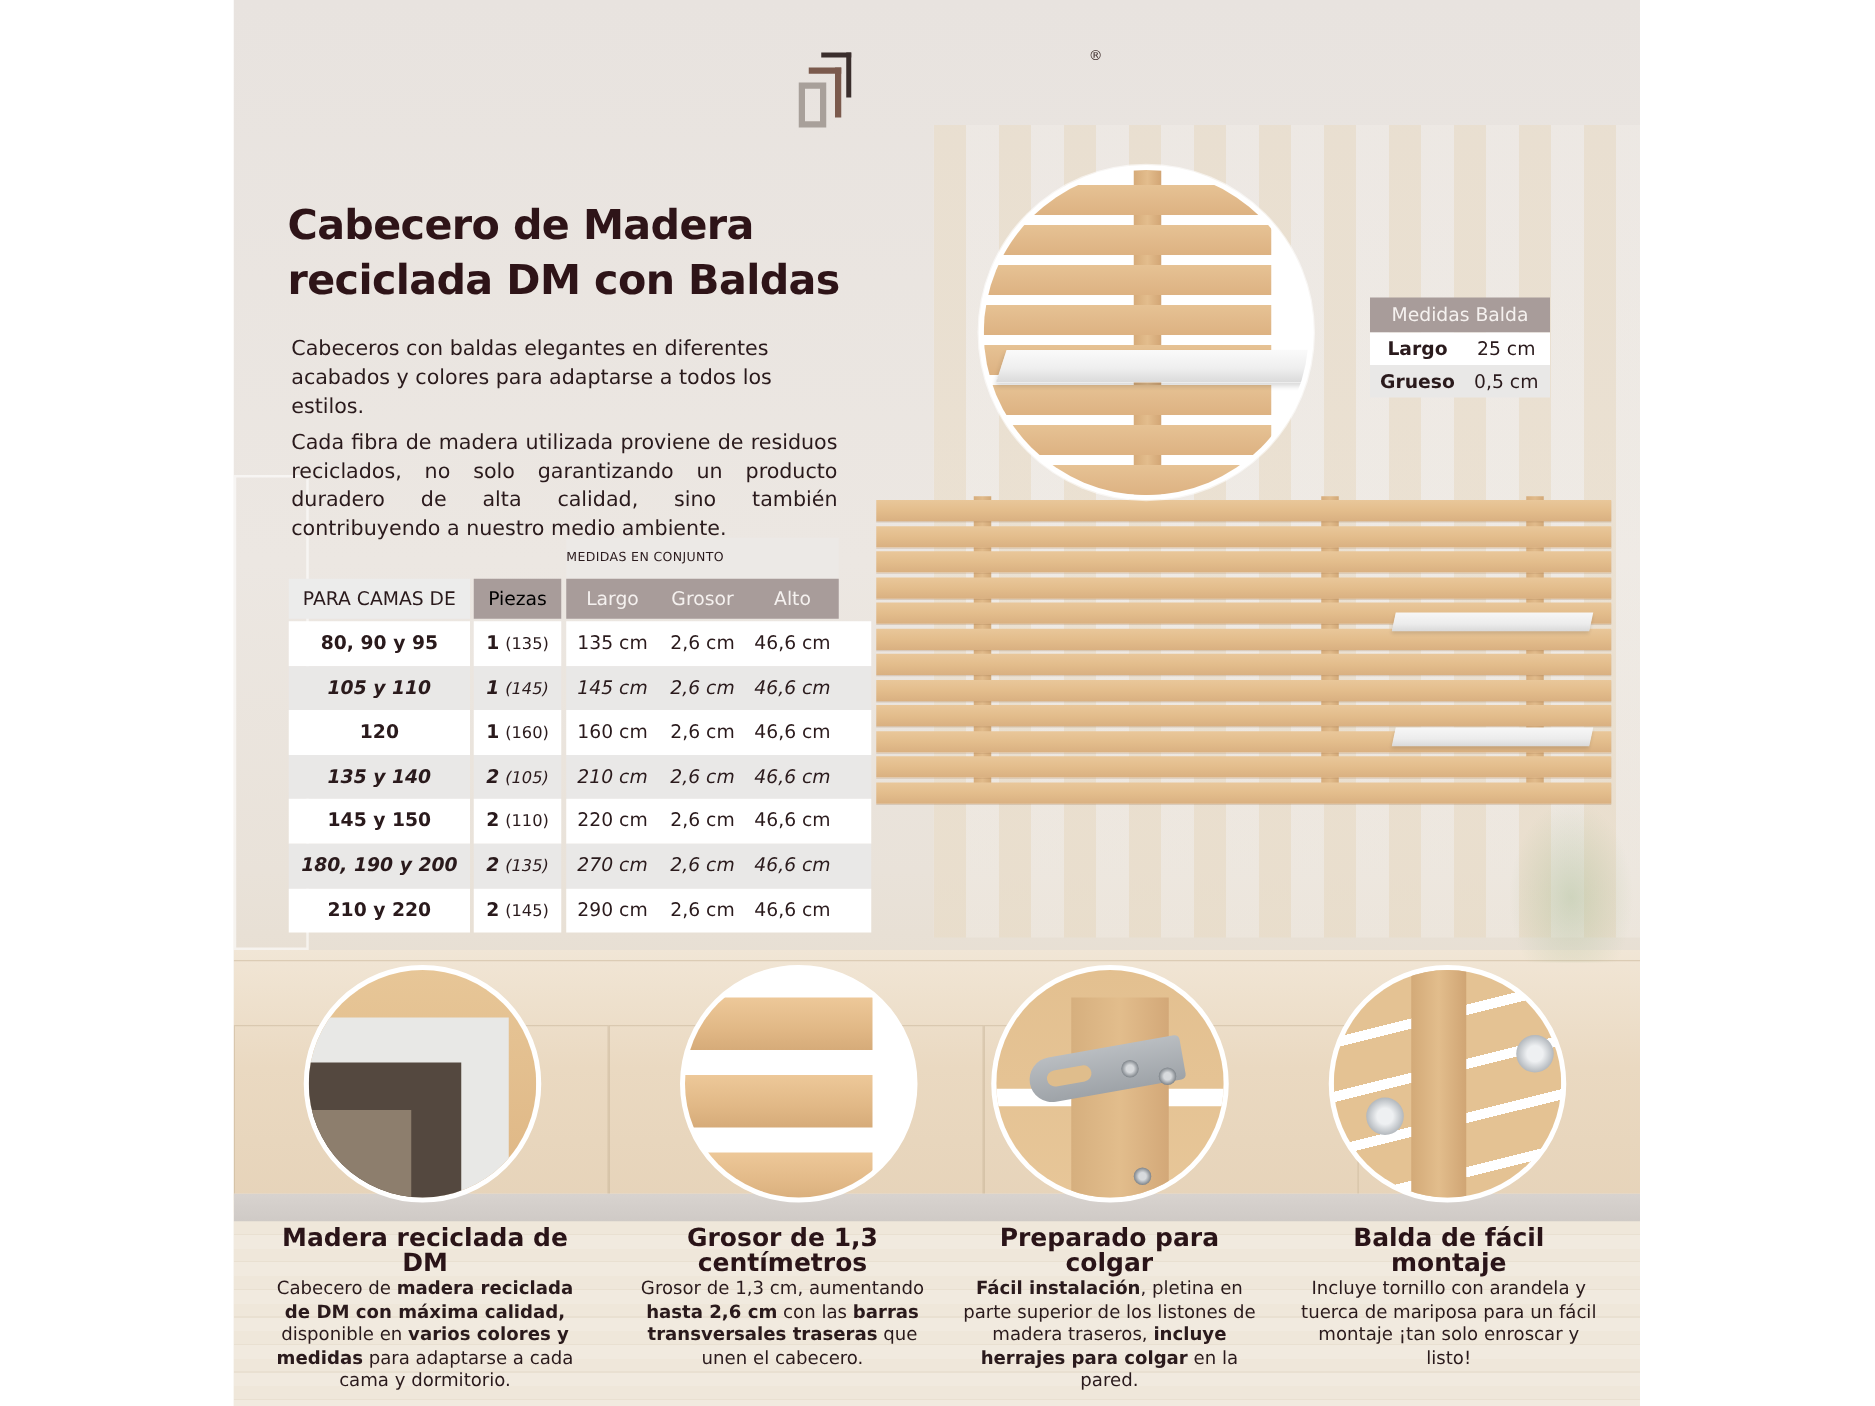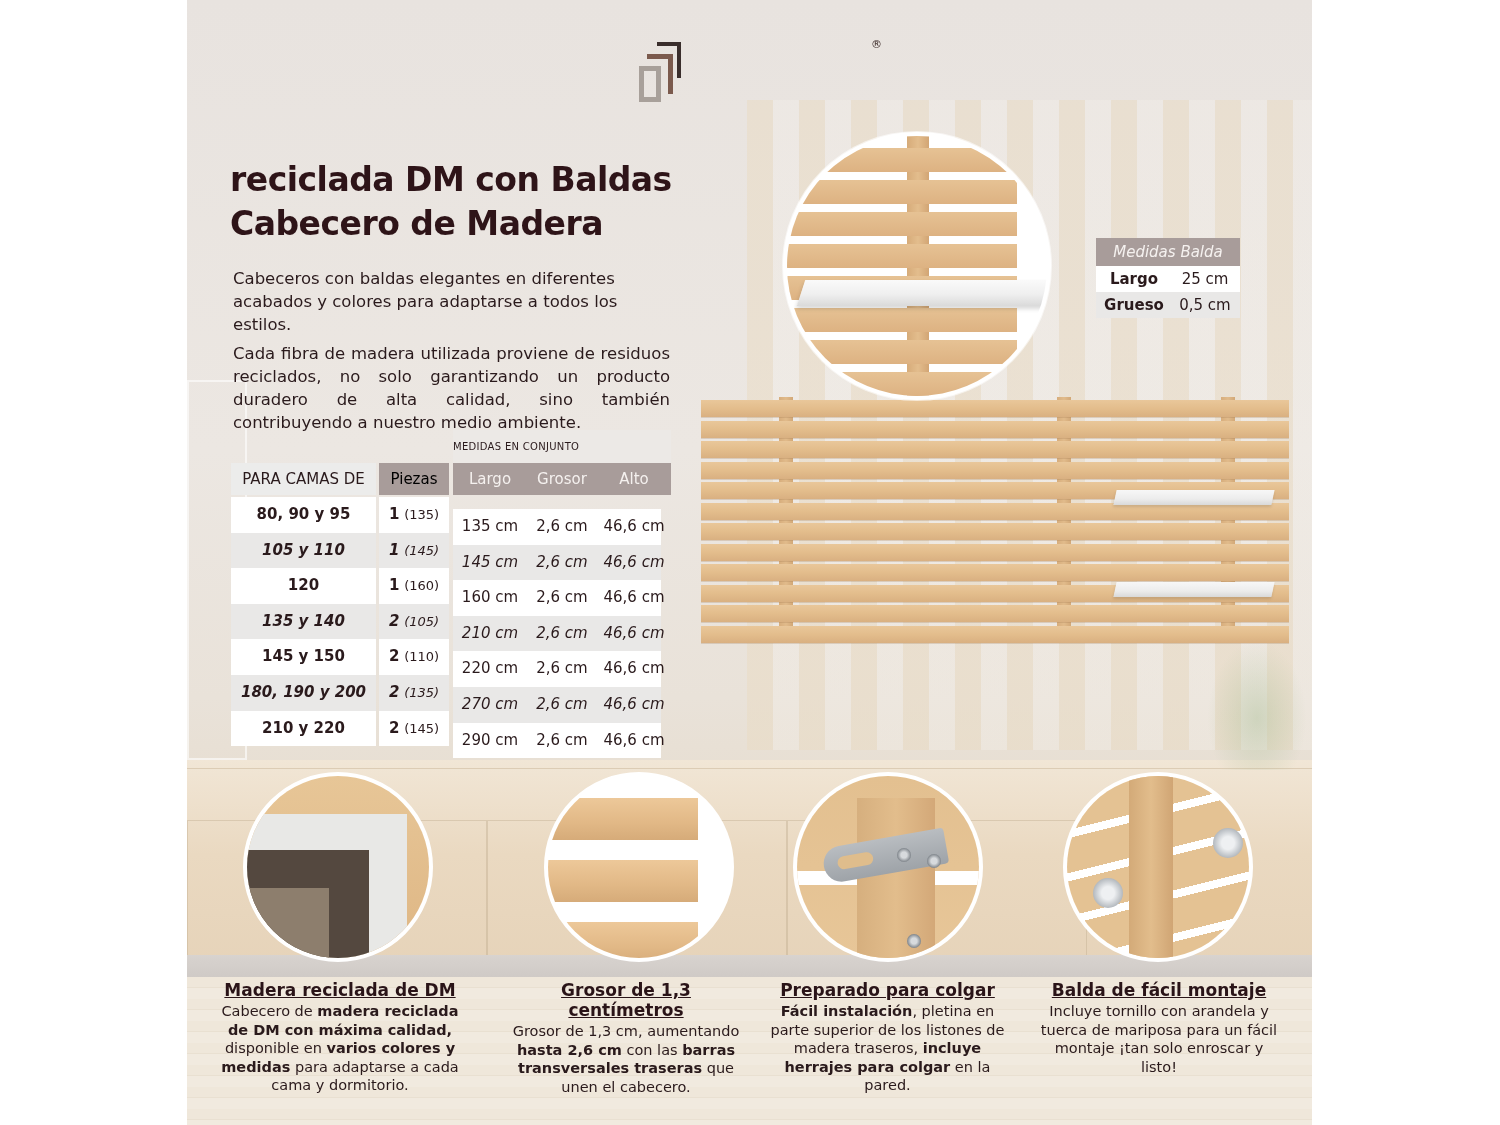--- a/index.html
+++ b/index.html
@@ -51,40 +51,40 @@
   .h-sub { position: absolute; top: 0; height: 32px; line-height: 32px; color: #f5f1ef; font-size: 15px; text-align: center; }
   .tbl-body { position: absolute; top: 67px; left: 0; width: 440px; }
   .tr { position: relative; height: 35.6px; }
   .tr .c { position: absolute; top: 0; height: 35.6px; line-height: 35.6px; text-align: center; font-size: 15px; color: #2a1a1c; }
   .tr.odd .c { background: #ffffff; }
   .tr.even .c { background: #e9e8e7; font-style: italic; }
   .c-beds { left: 0; width: 145px; font-weight: bold; }
   .c-pieces { left: 148px; width: 70px; }
   .c-pieces b { font-weight: bold; }
   .c-pieces span.small { font-size: 13px; }
-  .c-dims { left: 222px; width: 208px; margin-top: 12px; }
+  .c-dims { left: 222px; width: 244px; }
   .c-dims .sub { position: absolute; top: 0; text-align: center; }
 
   
   .headboard { position: absolute; left: 514px; top: 392px; width: 588px; height: 252px; }
   .slat { position: absolute; left: 0; width: 588px; height: 17px;
     background: linear-gradient(180deg, #e9c79a 0%, #e3bd8c 50%, #d9b081 100%); box-shadow: 0 1px 0 rgba(160,120,80,0.25); }
   .post { position: absolute; width: 14px; top: 5px; height: 240px; background: linear-gradient(90deg, #d7ad7c, #e1bb8b, #d2a877); }
   .shelf { position: absolute; height: 15px; background: linear-gradient(180deg, #f7f7f7 0%, #ececec 60%, #d9d9d9 100%); box-shadow: 0 2px 3px rgba(0,0,0,0.12); transform: skewX(-12deg); }
 
   
   .circle { position: absolute; border-radius: 50%; background: #ffffff; overflow: hidden; border: 4px solid #ffffff; box-shadow: 0 0 0 1px rgba(255,255,255,0.6); }
   .circle-shelf { left: 596px; top: 132px; width: 268px; height: 268px; }
   .circle-shelf .cs-slat { position: absolute; left: 0; width: 230px; height: 24px; background: linear-gradient(180deg, #e6c294, #ddb282); }
   .circle-shelf .cs-post { position: absolute; left: 120px; top: 0; width: 22px; height: 268px; background: linear-gradient(90deg, #d6ab79, #e3bd8d, #d2a574); }
   .circle-shelf .cs-board { position: absolute; left: 14px; top: 144px; width: 270px; height: 26px; background: linear-gradient(180deg, #fafafa 0%, #efefef 55%, #dadada 100%); transform: skewX(-18deg); box-shadow: 0 3px 4px rgba(0,0,0,0.15); }
 
   
   .balda-table { position: absolute; left: 909px; top: 238px; width: 144px; }
-  .balda-head { height: 28px; line-height: 28px; text-align: center; background: #a89c9a; color: #f5f1ef; font-size: 15px; font-style: italic; }
+  .balda-head { height: 28px; line-height: 28px; text-align: center; background: #a89c9a; color: #f5f1ef; font-size: 15px; }
   .balda-row { position: relative; height: 26px; line-height: 26px; font-size: 15px; }
   .balda-row.r0 { background: #ffffff; }
   .balda-row.r1 { background: #e9e8e7; }
   .balda-row .k { position: absolute; left: 6px; width: 64px; text-align: center; font-weight: bold; }
   .balda-row .v { position: absolute; left: 78px; width: 62px; text-align: center; }
 
   
   .f-circle { position: absolute; top: 772px; width: 190px; height: 190px; border-radius: 50%; overflow: hidden; border: 4px solid #ffffff; background: #fff; }
   .fc1 { left: 56px; }
   .fc2 { left: 357px; }
@@ -108,21 +108,21 @@
   .fc3 .slot { position: absolute; left: 14px; top: 11px; width: 36px; height: 13px; border-radius: 7px; background: #dfbd8c; }
   .fc3 .screw { position: absolute; width: 14px; height: 14px; border-radius: 50%; background: radial-gradient(circle, #d7dadd 0 30%, #7f858b 70%); }
 
   
   .fc4 .bg { position: absolute; inset: 0; background: repeating-linear-gradient(-14deg, #e4c293 0 34px, #ffffff 34px 42px); }
   .fc4 .post { position: absolute; left: 62px; top: 0; width: 44px; height: 190px; background: linear-gradient(90deg, #d3aa78, #e2bd8c, #d0a574); }
   .fc4 .washer { position: absolute; width: 30px; height: 30px; border-radius: 50%; background: radial-gradient(circle, #eef0f2 0 30%, #a5abb1 80%); }
 
   
   .feature { position: absolute; top: 980px; width: 250px; text-align: center; }
-  .feature h3 { font-size: 17px; font-weight: bold; color: #2a1418; line-height: 20px; margin-bottom: 2px; text-decoration: underline; }
+  .feature h3 { font-size: 20px; font-weight: bold; color: #2a1418; line-height: 20px; margin-bottom: 2px; }
   .feature p { font-size: 14.5px; line-height: 18.5px; color: #2a1a1c; }
   .feature p b { font-weight: bold; }
   .ft1 { left: 28px; }
   .ft2 { left: 314px; }
   .ft3 { left: 578px; width: 245px; }
   .ft4 { left: 848px; width: 248px; }
 </style>
 </head>
 <body>
 
@@ -140,22 +140,22 @@
   <div class="logo">
     <div class="logo-mark">
       <div class="sq1"></div>
         <div class="sq2"></div>
         <div class="sq3"></div>
     </div>
     <div class="logo-reg">®</div>
   </div>
 
   <h1 class="title">
+    <div>Cabecero de Madera</div>
     <div>reciclada DM con Baldas</div>
-    <div>Cabecero de Madera</div>
   </h1>
 
   <div class="intro">
     <p>Cabeceros con baldas elegantes en diferentes acabados y colores para adaptarse a todos los estilos.</p>
     <p class="justify">Cada fibra de madera utilizada proviene de residuos reciclados, no solo garantizando un producto duradero de alta calidad, sino también contribuyendo a nuestro medio ambiente.</p>
   </div>
 
   <div class="size-table">
     <div class="group-head">MEDIDAS EN CONJUNTO</div>
     <div class="tbl-head">

